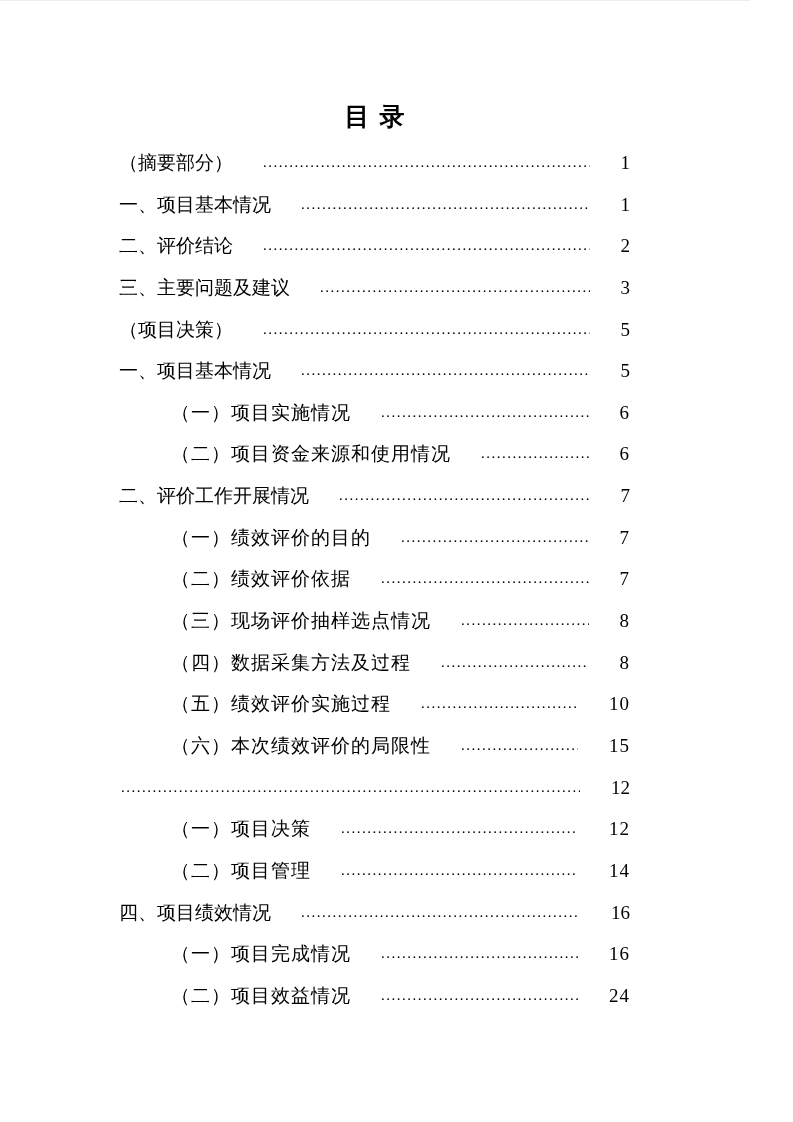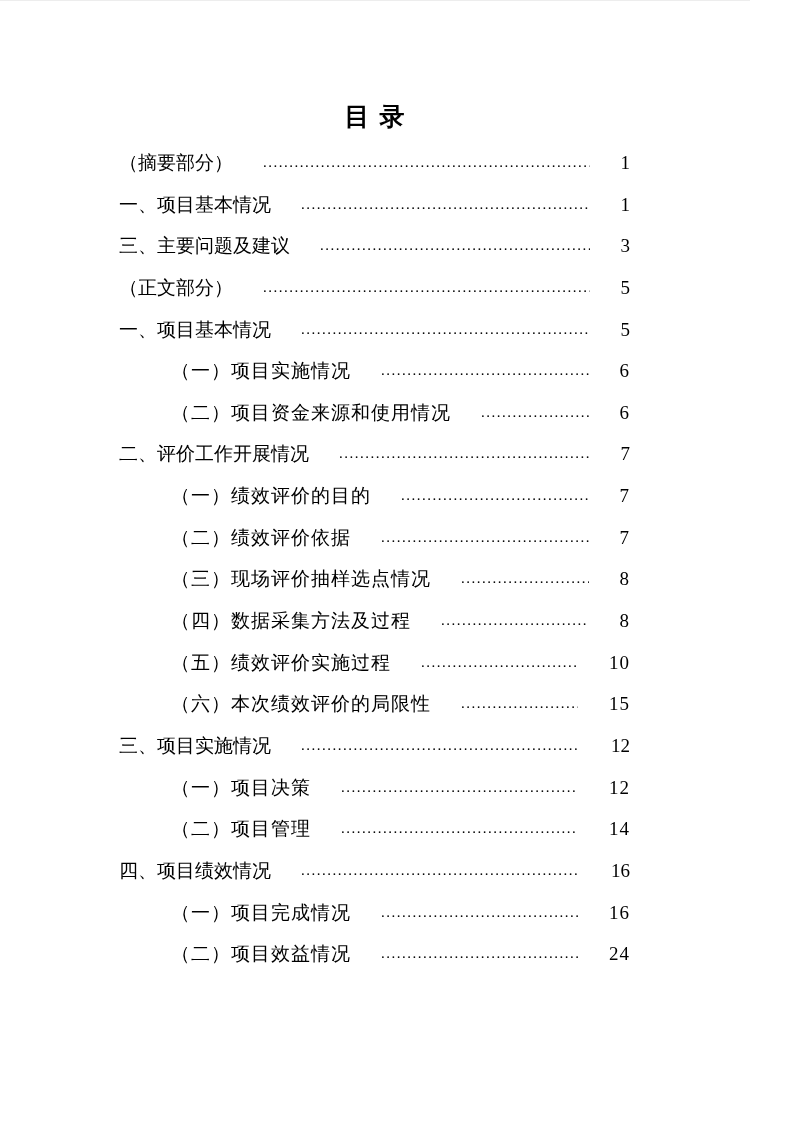--- a/index.html
+++ b/index.html
@@ -86,29 +86,34 @@
       <span class="toc-leader"></span>
       <span class="toc-page">1</span>
     </div>
 
     <div class="toc-row lvl-chapter">
       <span class="toc-label">一、项目基本情况</span>
       <span class="toc-leader"></span>
       <span class="toc-page">1</span>
     </div>
 
+    <div class="toc-row lvl-chapter">
+      <span class="toc-label">二、评价结论</span>
+      <span class="toc-leader"></span>
+      <span class="toc-page">2</span>
+    </div>
 
     <div class="toc-row lvl-chapter">
       <span class="toc-label">三、主要问题及建议</span>
       <span class="toc-leader"></span>
       <span class="toc-page">3</span>
     </div>
 
     <div class="toc-row lvl-plain">
-      <span class="toc-label">（正文部分）</span>
+      <span class="toc-label">（项目决策）</span>
       <span class="toc-leader"></span>
       <span class="toc-page">5</span>
     </div>
 
     <div class="toc-row lvl-chapter">
       <span class="toc-label">一、项目基本情况</span>
       <span class="toc-leader"></span>
       <span class="toc-page">5</span>
     </div>
 
@@ -160,21 +165,20 @@
       <span class="toc-page">10</span>
     </div>
 
     <div class="toc-row lvl-section">
       <span class="toc-label">（六）本次绩效评价的局限性</span>
       <span class="toc-leader"></span>
       <span class="toc-page">15</span>
     </div>
 
     <div class="toc-row lvl-chapter">
-      <span class="toc-label">三、项目实施情况</span>
       <span class="toc-leader"></span>
       <span class="toc-page">12</span>
     </div>
 
     <div class="toc-row lvl-section">
       <span class="toc-label">（一）项目决策</span>
       <span class="toc-leader"></span>
       <span class="toc-page">12</span>
     </div>
 

